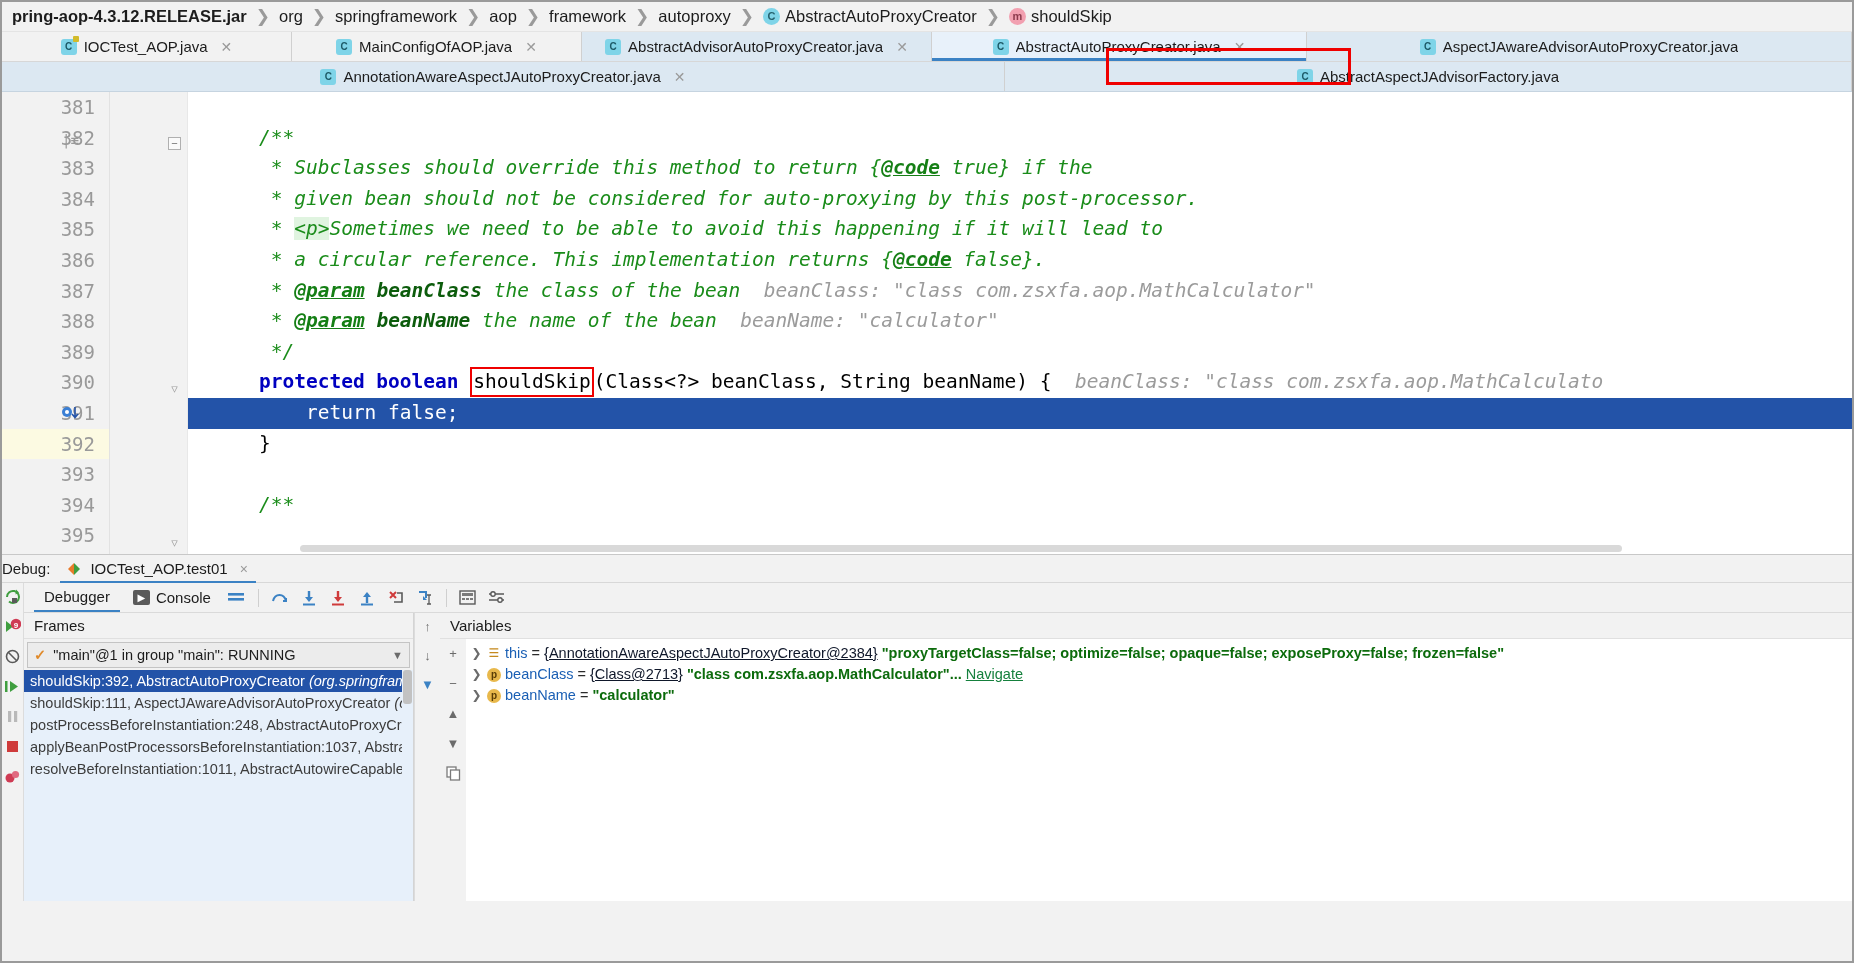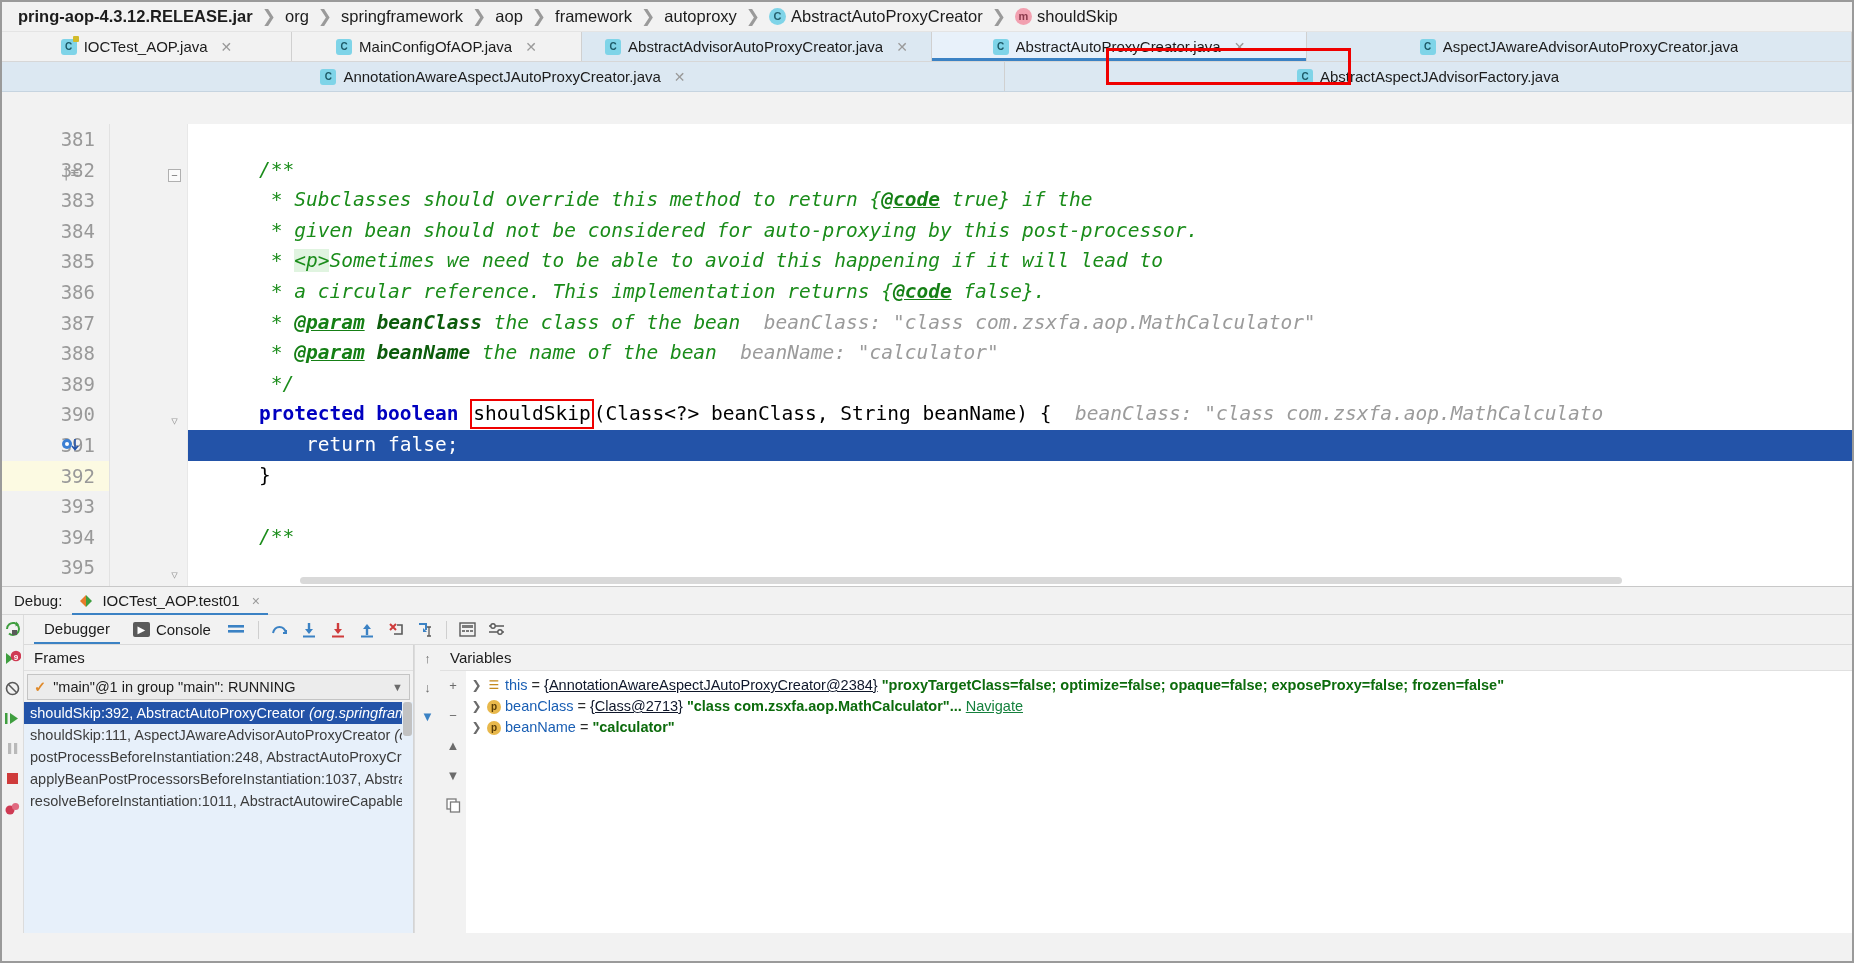--- a/index.html
+++ b/index.html
@@ -16,21 +16,21 @@
     border: 2px solid #9a9a9a;
     overflow: hidden;
   }
 
   
   .breadcrumb {
     height: 30px;
     background: #f2f2f2;
     display: flex;
     align-items: center;
-    padding-left: 14px;
+    padding-left: 8px;
     font-size: 16.5px;
     color: #1c1c1c;
     white-space: nowrap;
     overflow: hidden;
     border-bottom: 1px solid #e4e4e4;
   }
   .crumb { display: flex; align-items: center; gap: 5px; padding: 0 2px; }
   .crumb-sep { color: #9a9a9a; font-size: 17px; padding: 0 7px; font-weight: 300; }
   .crumb.jar { font-weight: bold; font-size: 16.5px; }
   .ic-badge {
@@ -90,21 +90,20 @@
   }
 
   
   .editor {
     position: relative;
     height: 463px;
     background: #ffffff;
     display: flex;
     overflow: hidden;
     border-bottom: 1px solid #c8c8c8;
-    margin-top: 32px;
   }
   .gutter {
     width: 108px; flex: none;
     background: #f2f2f2;
     border-right: 1px solid #e2e2e2;
     position: relative;
   }
   .gutter2 {
     width: 78px; flex: none;
     background: #f2f2f2;
@@ -157,21 +156,20 @@
   }
   .hscroll {
     position: absolute; left: 112px; right: 230px; bottom: 2px;
     height: 7px; background: #d9d9d9; border-radius: 4px;
   }
 
   
   .debug-head {
     height: 28px; background: #f2f2f2;
     display: flex; align-items: center; gap: 10px;
-    padding-left: 12px;
     font-size: 15px; color: #1c1c1c;
     border-bottom: 1px solid #d8d8d8;
   }
   .dbg-tab {
     display: flex; align-items: center; gap: 7px;
     height: 26px; padding: 0 8px;
     border-bottom: 2px solid #3b82c4;
     position: relative; top: 1px;
   }
   .run-icon {

